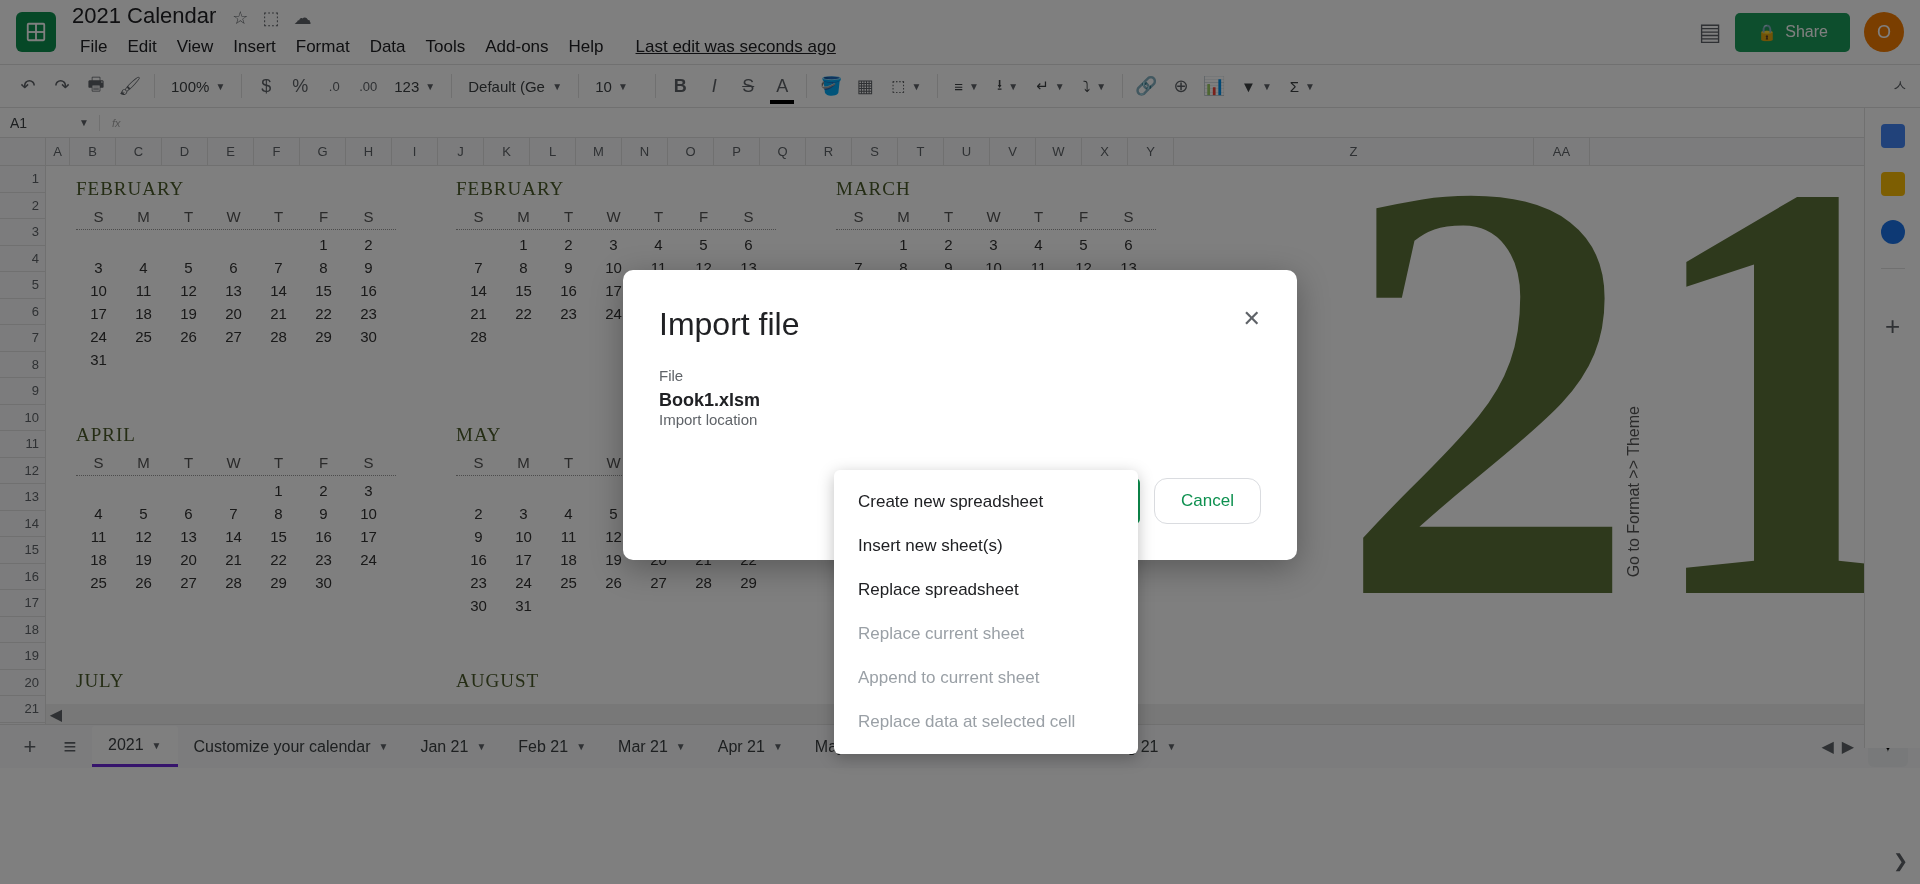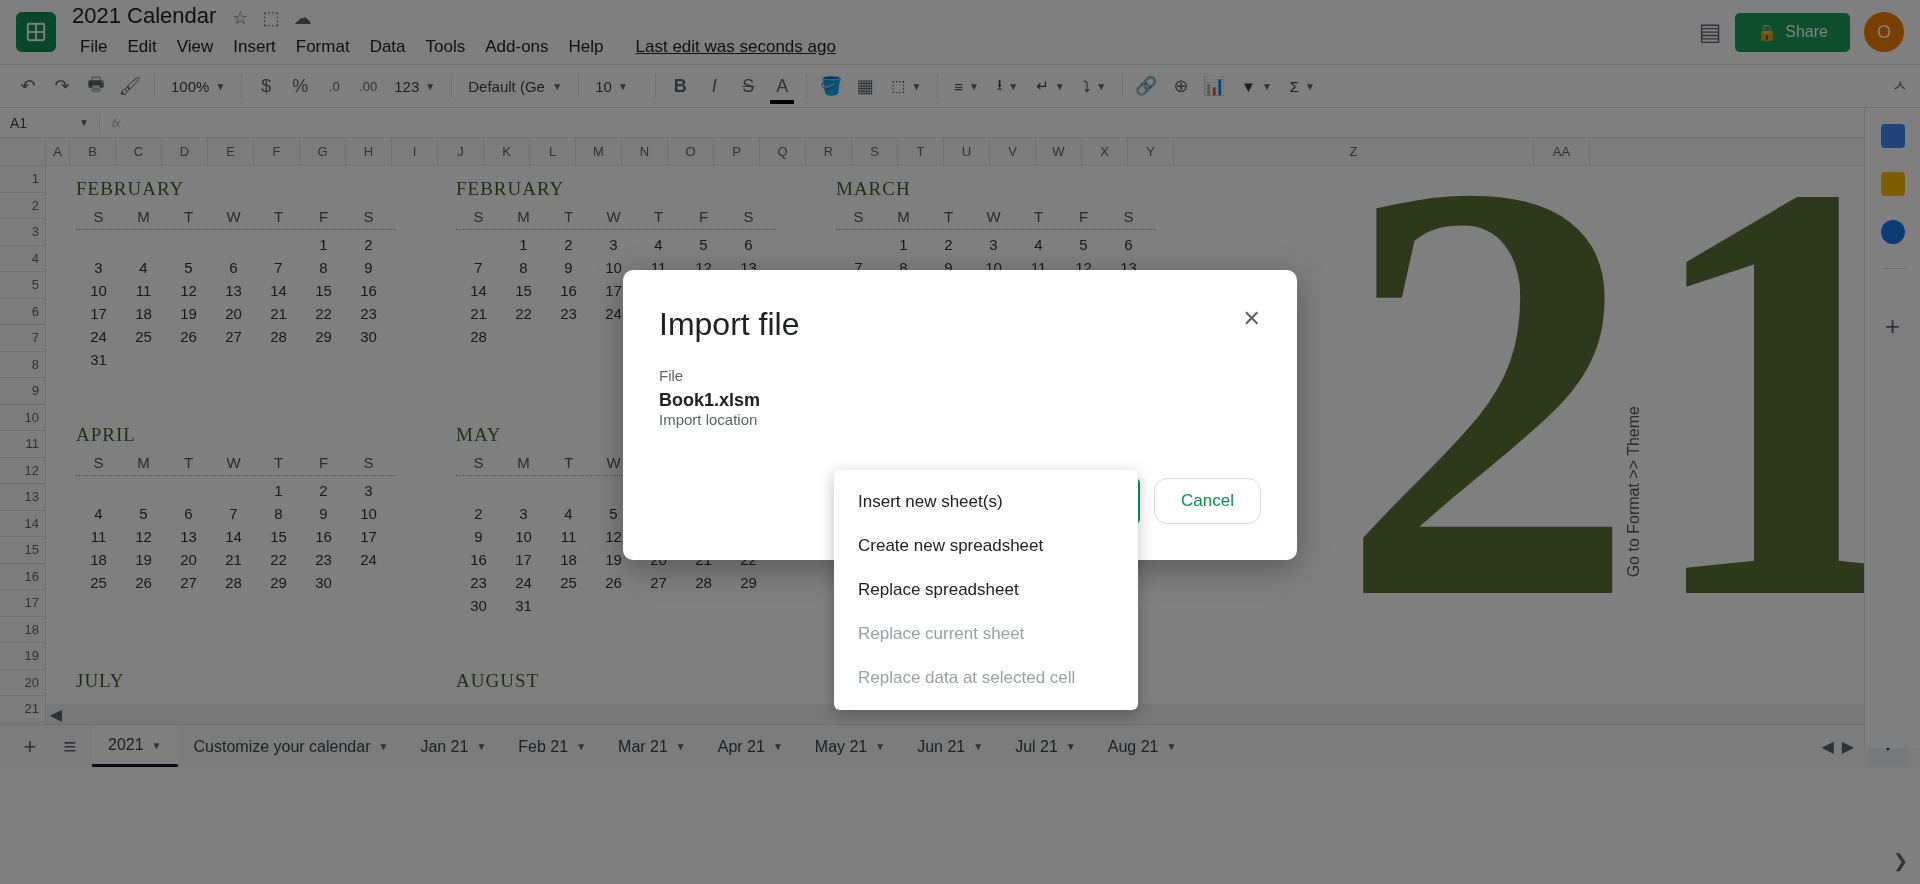--- a/index.html
+++ b/index.html
@@ -45,21 +45,21 @@
 .big-2021{position:absolute;right:-40px;top:-30px;font-family:Georgia,serif;font-size:600px;color:#556b2f;font-weight:bold;line-height:0.85;opacity:0.95}
 .side-text{position:absolute;right:255px;top:240px;writing-mode:vertical-rl;transform:rotate(180deg);font-size:16px;color:#555}
 .hscroll{position:absolute;bottom:0;left:46px;right:22px;height:20px;background:#f1f1f1;display:flex;align-items:center}
 .hscroll .arrow{width:20px;text-align:center;color:#5f6368;cursor:pointer}
 .vscroll{position:absolute;top:28px;right:0;width:22px;bottom:20px;background:#f1f1f1}
 .vs-arrow{height:20px;display:flex;align-items:center;justify-content:center;color:#5f6368;cursor:pointer;font-size:12px}
 .vs-thumb{position:absolute;top:20px;width:14px;left:4px;height:150px;background:#c1c1c1;border-radius:2px}
 .tabs-row{height:44px;border-top:1px solid #e0e0e0;display:flex;align-items:center;padding:0 12px;gap:4px;background:#f8f9fa}
 .tab-btn{width:36px;height:36px;display:flex;align-items:center;justify-content:center;color:#5f6368;cursor:pointer;font-size:22px}
 .sheet-tab{padding:10px 16px;font-size:16px;color:#3c4043;display:flex;align-items:center;gap:8px;cursor:pointer;border-radius:3px 3px 0 0}
-.sheet-tab.active{background:#fff;border-bottom:3px solid #0f172a;font-weight:500}
+.sheet-tab.active{background:#fff;border-bottom:3px solid #6d28d9;font-weight:500}
 .sheet-tab .caret{font-size:10px;color:#5f6368}
 .tabs-scroll{margin-left:auto;display:flex;gap:8px;color:#5f6368}
 .explore-btn{width:40px;height:40px;background:#f1f3f4;border-radius:6px;display:flex;align-items:center;justify-content:center;margin-left:10px}
 .side-panel{position:absolute;right:0;top:108px;width:56px;height:640px;background:#fff;border-left:1px solid #e0e0e0;display:flex;flex-direction:column;align-items:center;padding-top:16px;gap:24px}
 .sp-icon{width:24px;height:24px;border-radius:4px}
 .sp-cal{background:#4285f4}
 .sp-keep{background:#fbbc04}
 .sp-tasks{background:#1a73e8;border-radius:50%}
 .sp-plus{color:#5f6368;font-size:26px;margin-top:18px;cursor:pointer}
 .sp-collapse{position:absolute;right:12px;bottom:12px;color:#5f6368;font-size:18px}
@@ -734,18 +734,19 @@
   <div class="modal-filename">Book1.xlsm</div>
   <div class="modal-label">Import location</div>
   <div style="height:90px"></div>
   <div class="modal-actions">
     <button class="btn-primary">Import data</button>
     <button class="btn-secondary">Cancel</button>
   </div>
 </div>
 
 <div class="dropdown-menu" id="dropdown-container">
+    <div class="dd-item">Create new spreadsheet</div>
     <div class="dd-item">Insert new sheet(s)</div>
-    <div class="dd-item">Create new spreadsheet</div>
     <div class="dd-item">Replace spreadsheet</div>
     <div class="dd-item disabled">Replace current sheet</div>
+    <div class="dd-item disabled">Append to current sheet</div>
     <div class="dd-item disabled">Replace data at selected cell</div>
   </div>
 
 </body></html>

